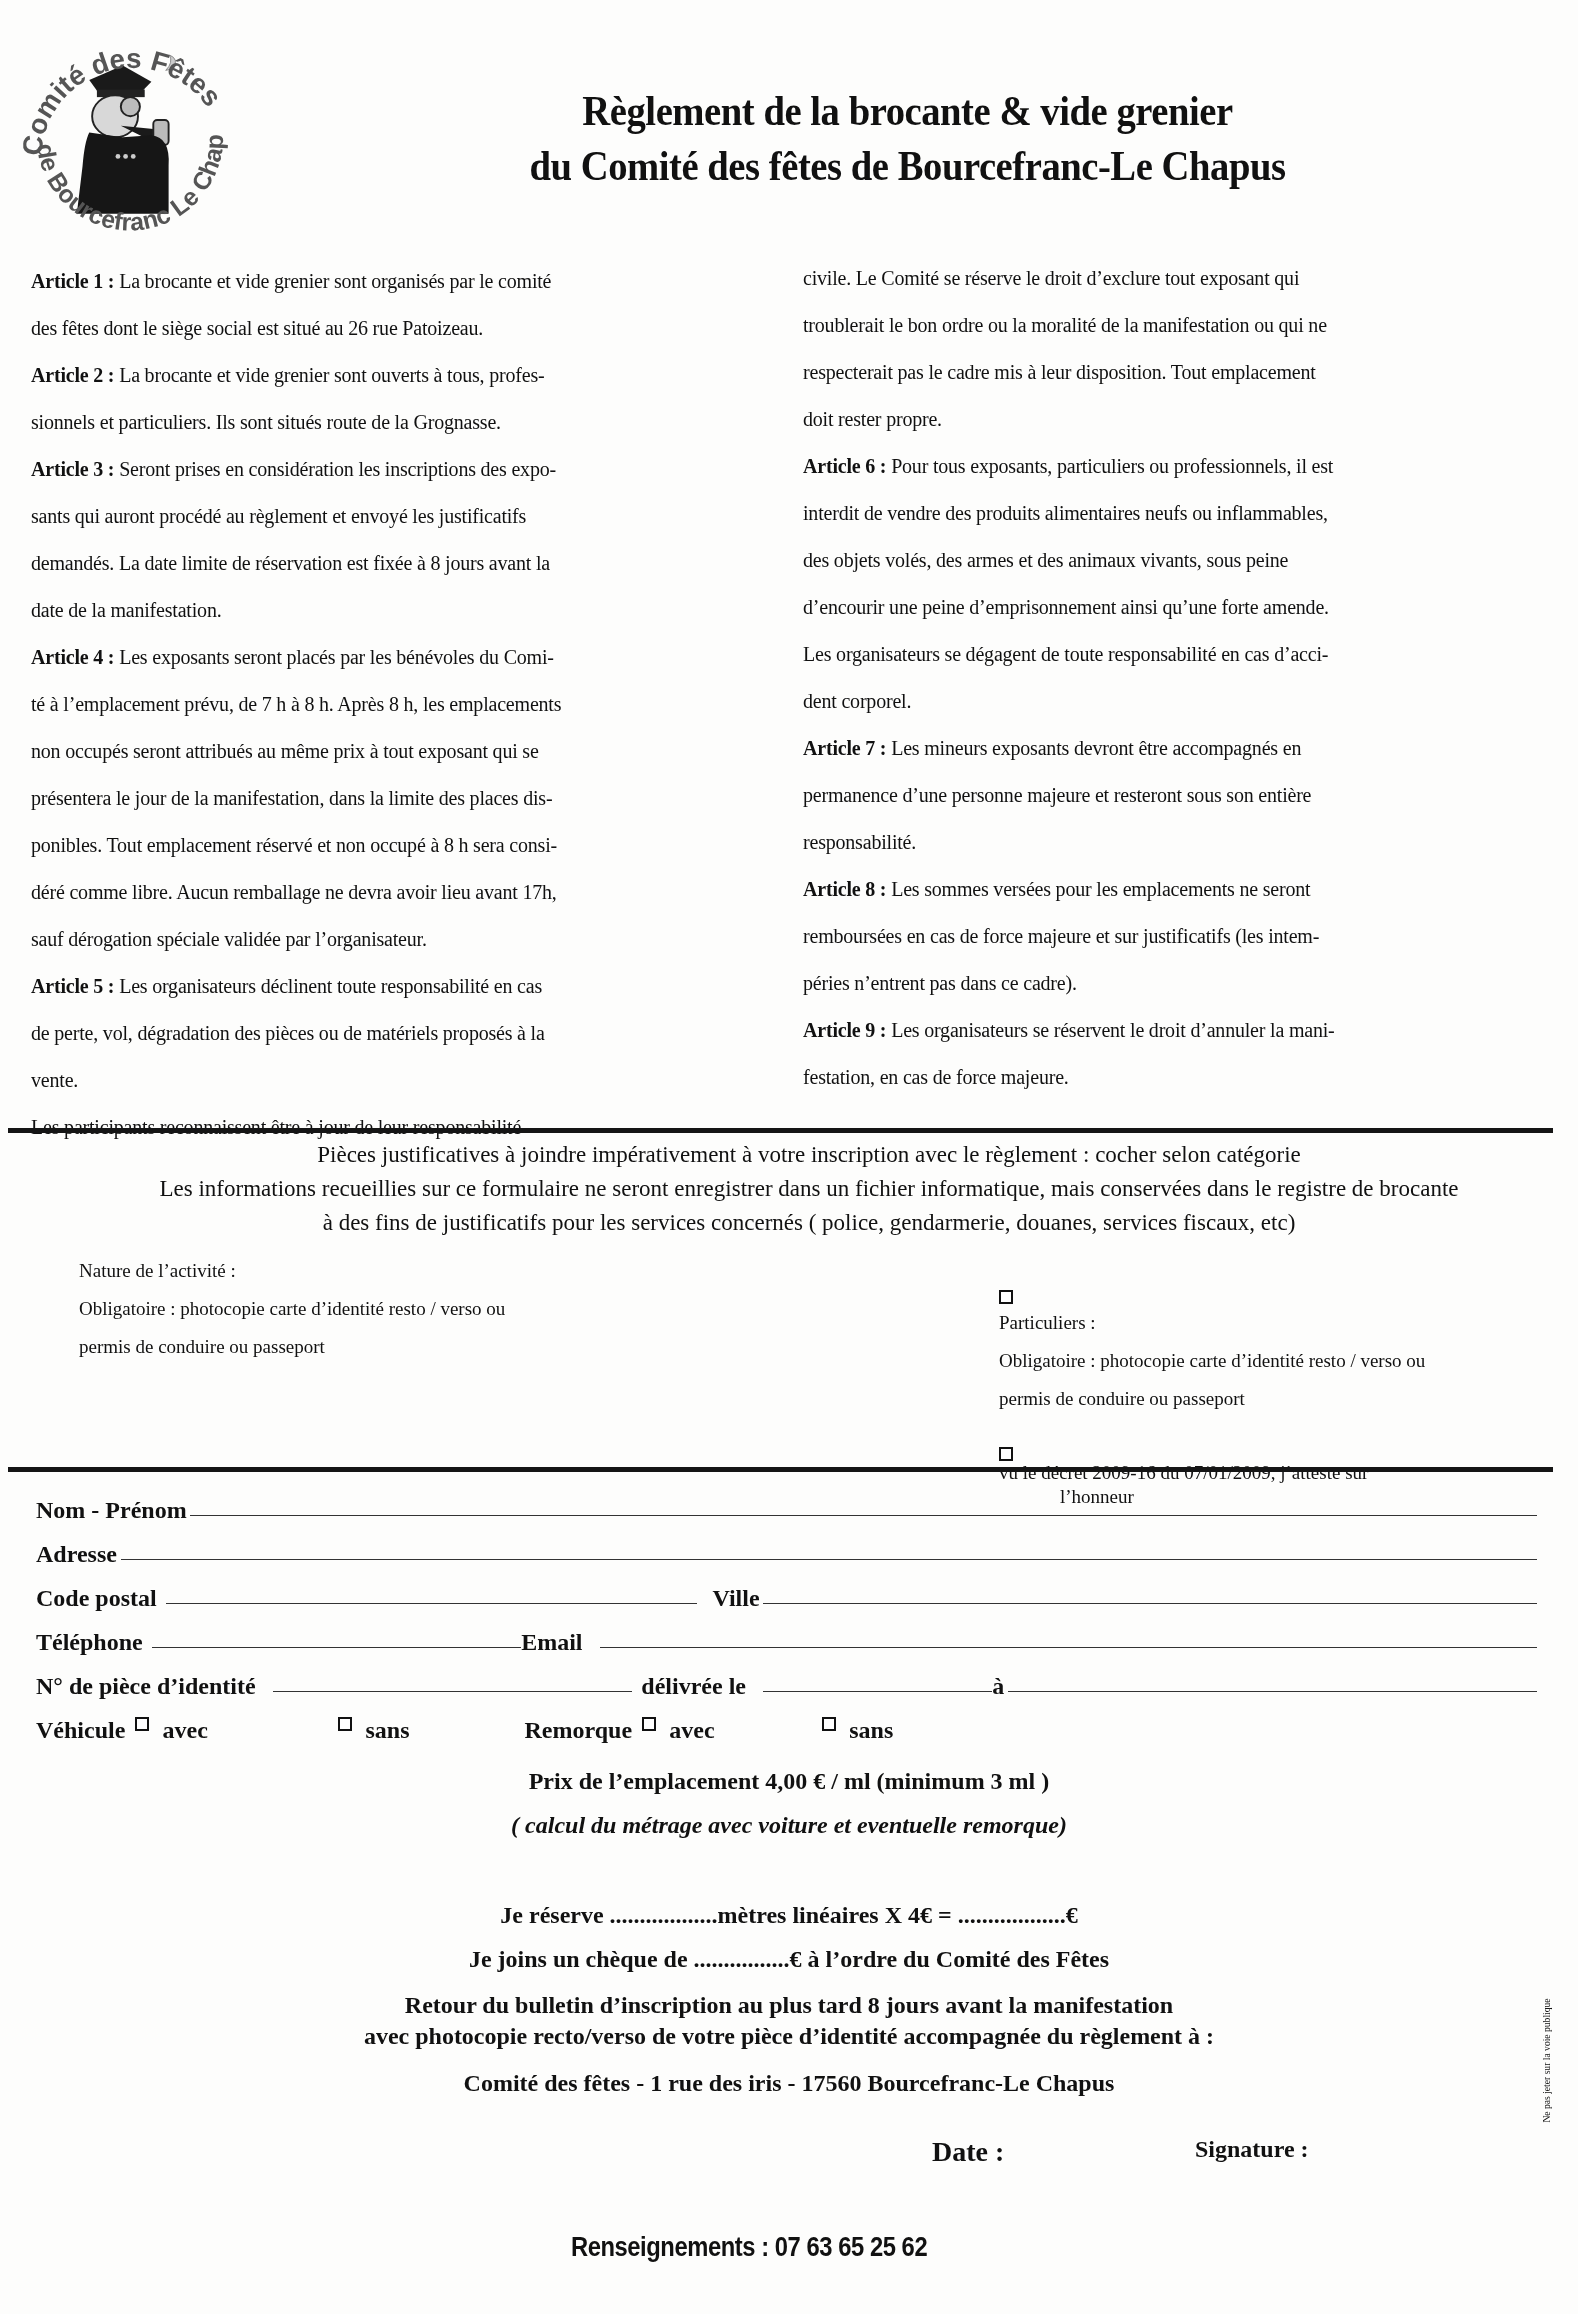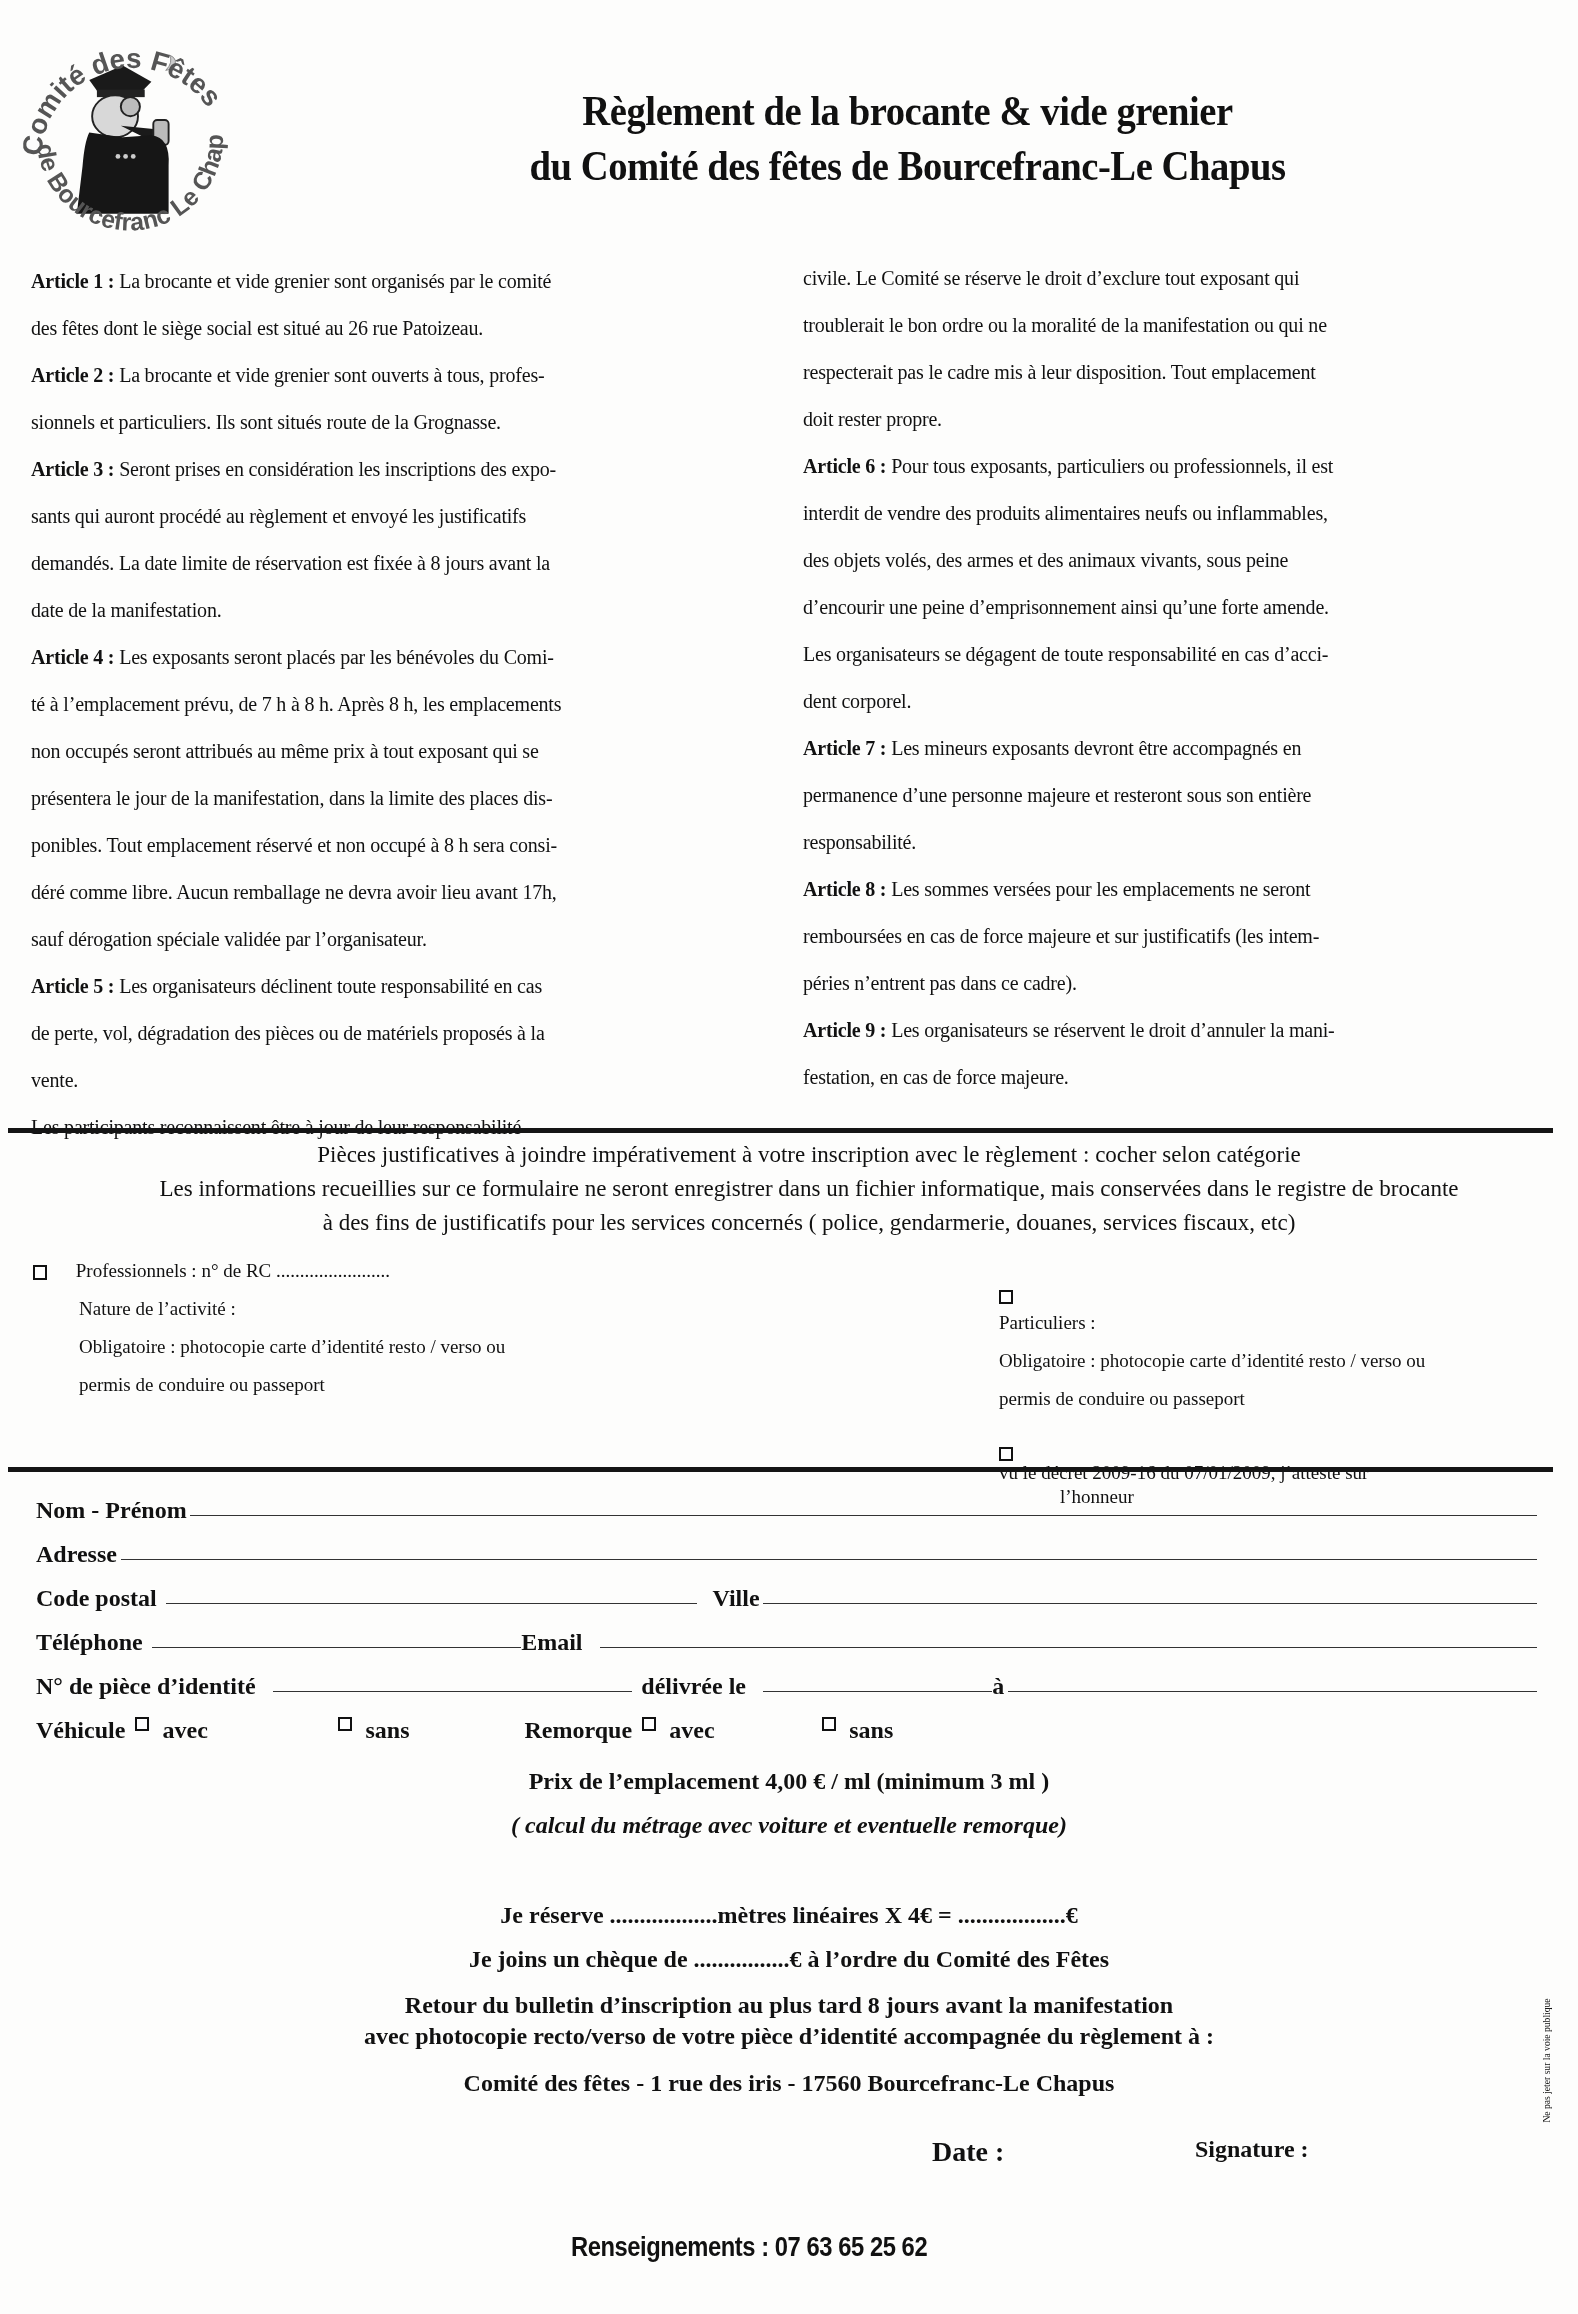--- a/index.html
+++ b/index.html
@@ -165,21 +165,20 @@
 
   <div class="rule rule1"></div>
 
   <div class="just">
     <span>Pièces justificatives à joindre impérativement à votre inscription avec le règlement : cocher selon catégorie</span>
     <span>Les informations recueillies sur ce formulaire ne seront enregistrer dans un fichier informatique, mais conservées dans le registre de brocante</span>
     <span>à des fins de justificatifs pour les services concernés ( police, gendarmerie, douanes, services fiscaux, etc)</span>
   </div>
 
   <div class="cat cat-pro">
-    <span class="first"><span class="cb"></span>&nbsp;&nbsp;&nbsp;&nbsp;&nbsp;&nbsp;<span>Professionnels : n° de RC ........................</span></span>
     <span class="indent">Nature de l’activité :</span>
     <span class="indent">Obligatoire : photocopie carte d’identité resto / verso ou</span>
     <span class="indent">permis de conduire ou passeport</span>
   </div>
 
   <div class="cat cat-part">
     <span>&nbsp;<span class="cb"></span> <span>Particuliers :</span></span>
     <span>Obligatoire : photocopie carte d’identité resto / verso ou</span>
     <span>permis de conduire ou passeport</span>
     <span class="sub">&nbsp;<span class="cb"></span> <span>vu le décret 2009-16 du 07/01/2009, j’atteste sur</span></span>

